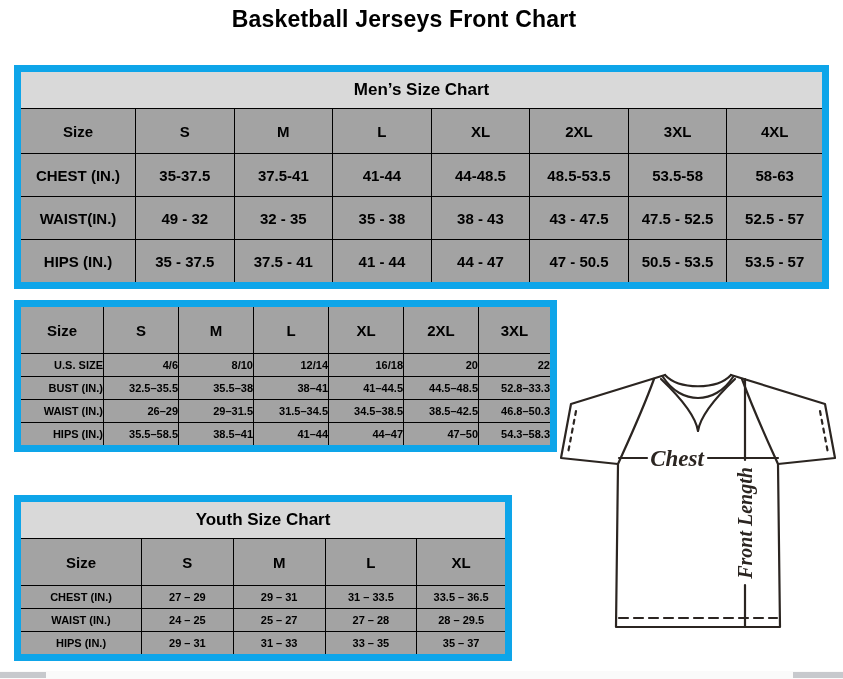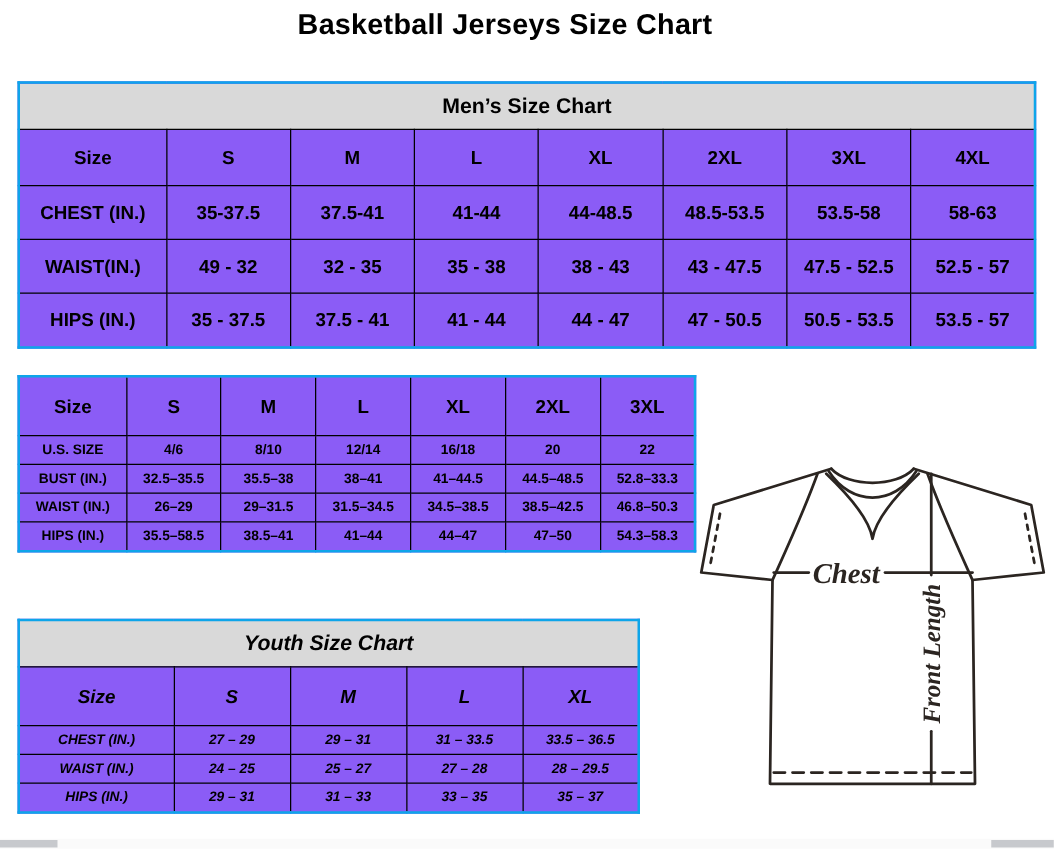--- a/index.html
+++ b/index.html
@@ -6,39 +6,39 @@
   body{
     position:relative;width:843px;height:679px;background:#ffffff;
     font-family:"Liberation Sans",sans-serif;color:#000;overflow:hidden;
   }
   .page-title{
     position:absolute;top:6px;left:0;width:808px;margin:0;
     text-align:center;font-size:23px;font-weight:bold;letter-spacing:.2px;
   }
   table.size-table{
     position:absolute;border-collapse:collapse;table-layout:fixed;
-    border:2px solid #0ea5e9;background:#8b5cf6;
+    border:7px solid #0ea5e9;background:#a3a3a3;
   }
   .size-table td{
     border:1px solid #000;text-align:center;vertical-align:middle;
     font-weight:bold;padding:0;overflow:hidden;white-space:nowrap;
   }
   .size-table td.band{background:#d9d9d9;font-size:17px;height:36px;}
   
   .men{left:14px;top:65px;width:815px;}
   .men col.label-col{width:118px;}
   .men tr.head td{height:44px;font-size:15px;}
   .men tr.data td{height:42px;font-size:15px;}
   
   .women{left:14px;top:300px;width:543px;}
   .women col.label-col{width:86px;}
   .women tr.head td{height:46px;font-size:15px;}
-  .women tr.data td{height:22px;font-size:11px;}
-  
-  .youth{left:14px;top:495px;width:498px;font-style:italic;}
+  .women tr.data td{height:22px;font-size:11px;text-align:right;}
+  
+  .youth{left:14px;top:495px;width:498px;}
   .youth col.label-col{width:124px;}
   .youth tr.head td{height:46px;font-size:15px;}
   .youth tr.data td{height:22px;font-size:11px;}
   
   .diagram{position:absolute;left:557px;top:370px;width:282px;height:266px;}
   .diagram svg{display:block;width:282px;height:266px;}
   .diagram text{
     font-family:"Liberation Serif",serif;font-style:italic;font-weight:bold;
     fill:#2b2521;
   }
@@ -46,21 +46,21 @@
   .hscrollbar{
     position:absolute;left:0;top:671px;width:843px;height:8px;background:#fafafa;
   }
   .hscrollbar .thumb{position:absolute;top:1px;height:6px;background:#c7c9cd;}
   .thumb.left{left:0;width:46px;}
   .thumb.right{right:0;width:50px;}
 </style>
 </head>
 <body>
 
-<h1 class="page-title">Basketball Jerseys Size Chart</h1>
+<h1 class="page-title">Basketball Jerseys Front Chart</h1>
 
 <table class="size-table men">
     <colgroup>
       <col class="label-col">
       <col>
       <col>
       <col>
       <col>
       <col>
       <col>

